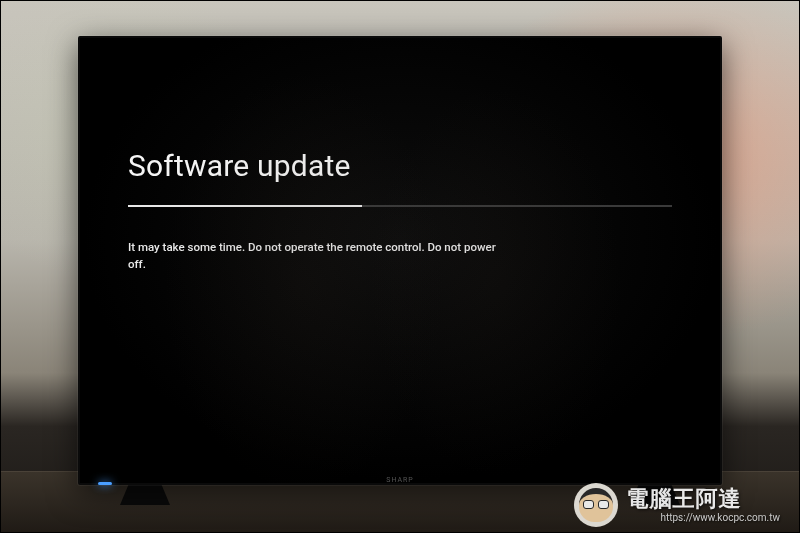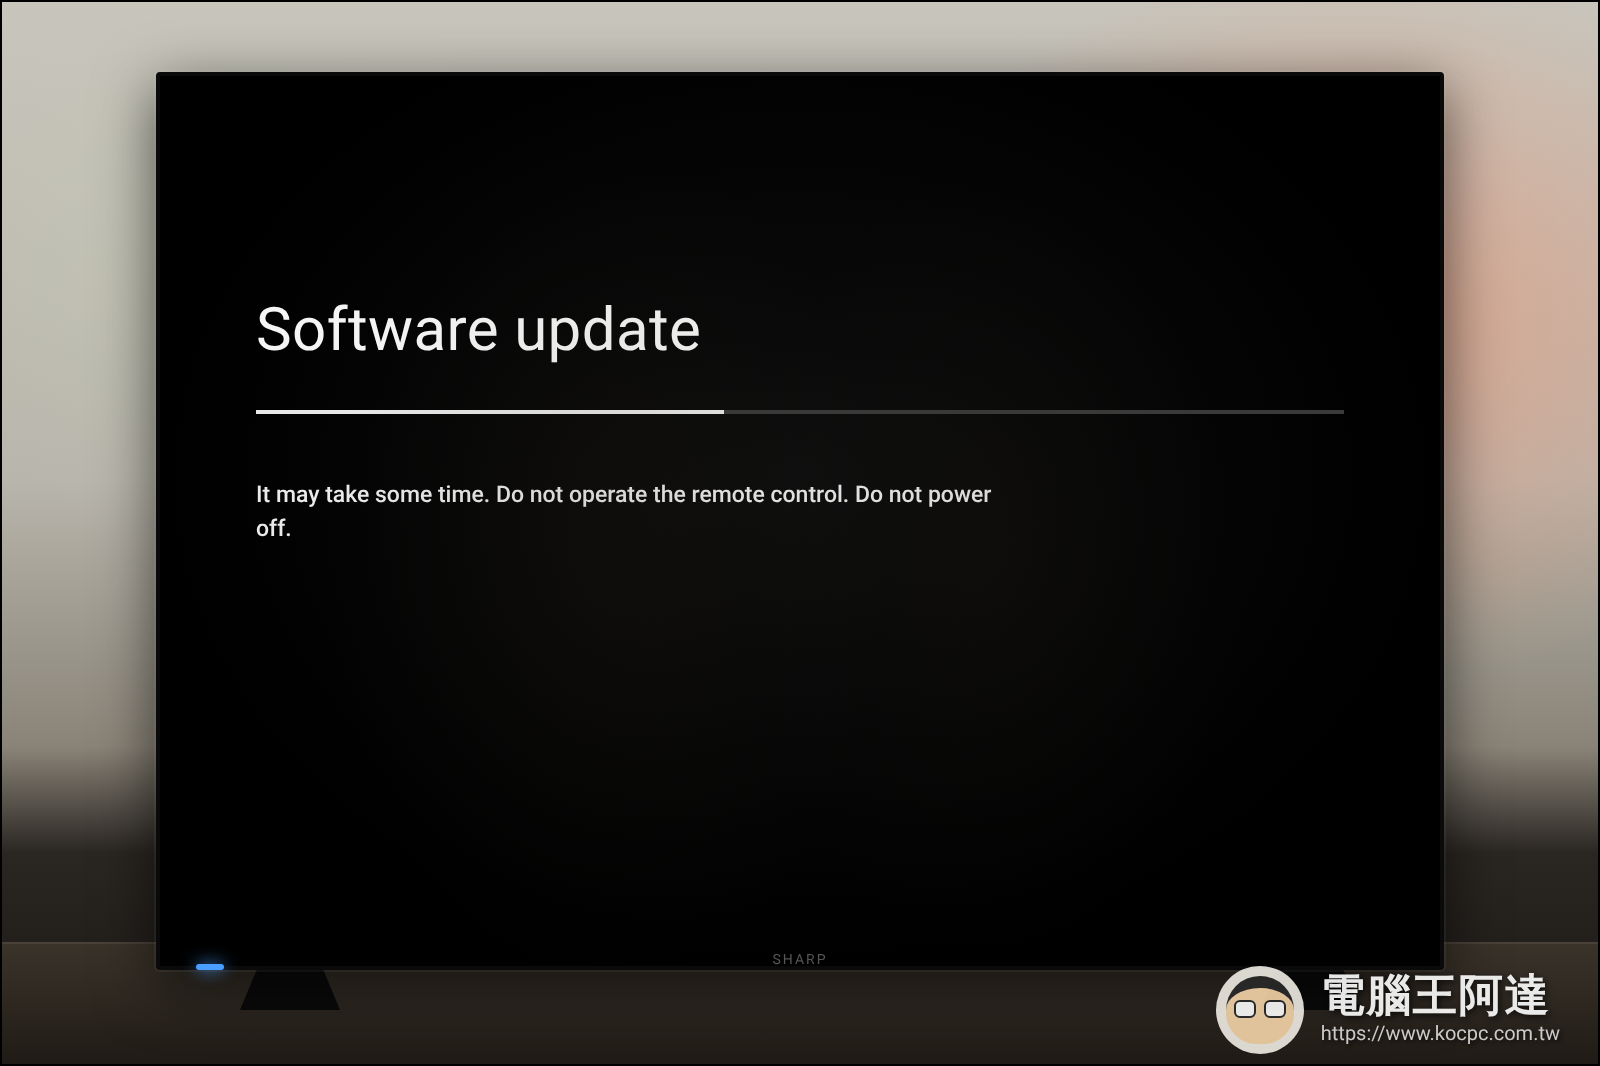--- a/index.html
+++ b/index.html
@@ -182,20 +182,21 @@
       color: #fff;
       font-size: 22px;
       font-weight: 700;
       text-shadow: 1px 1px 3px rgba(0,0,0,0.8);
       letter-spacing: 1px;
     }
     .wm-url {
       color: #ddd;
       font-size: 10px;
       text-shadow: 1px 1px 2px rgba(0,0,0,0.8);
+      margin-left: 34px;
     }
     
     .photo-border {
       position: absolute;
       inset: 0;
       border: 1px solid #000;
       pointer-events: none;
     }
   </style>
 </head>

